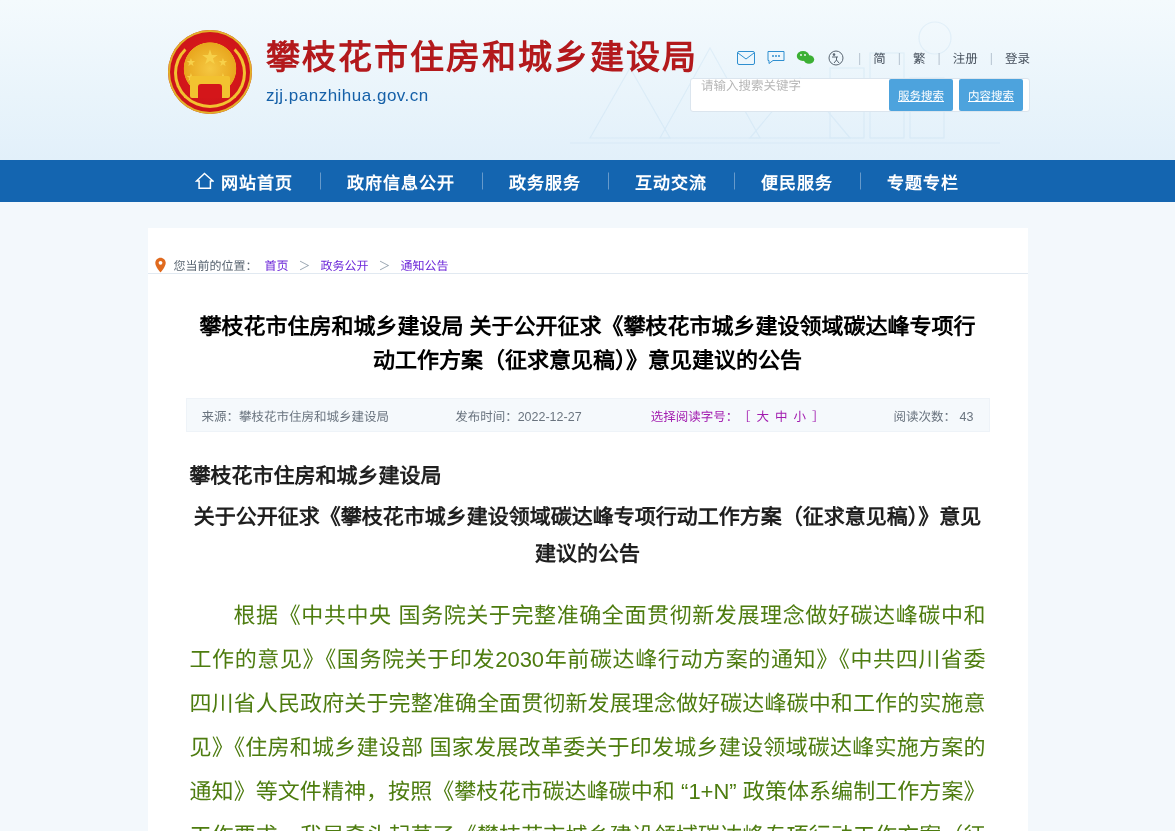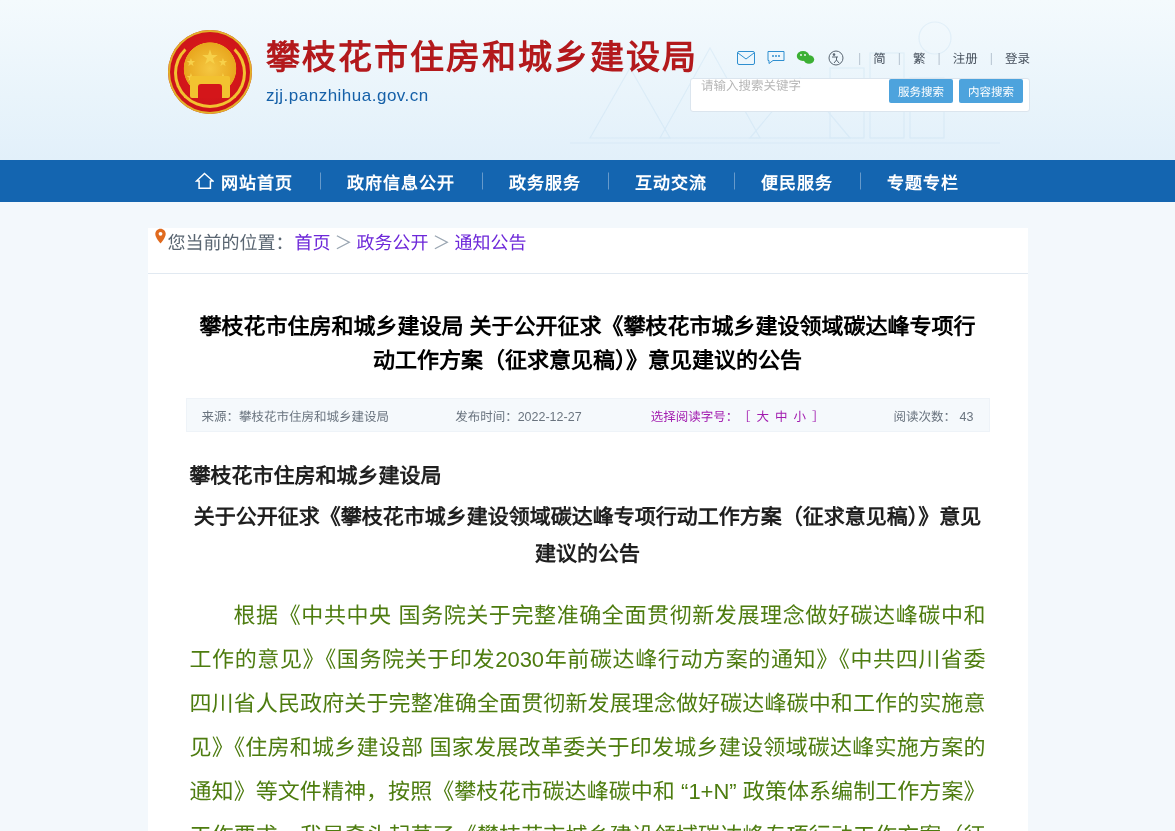--- a/index.html
+++ b/index.html
@@ -133,30 +133,31 @@
     border: none;
     outline: none;
     background: transparent;
     font-size: 12.5px;
     color: #333;
     padding: 0 10px;
     font-family: "Liberation Sans", sans-serif;
   }
   .search-input::placeholder { color: #b7b7b7; }
   .search-btn {
-    height: 24px;
+    height: 32px;
     margin-right: 6px;
     padding: 0 9px;
     border: none;
     border-radius: 2px;
     background: #4da3dd;
     color: #fff;
     font-size: 11.5px;
     cursor: pointer;
     font-family: "Liberation Sans", sans-serif;
+    text-decoration: underline;
   }
   .search-btn.alt { background: #4da3dd; }
 
   
   .nav {
     height: 42px;
     background: #1465b0;
     display: flex;
     align-items: center;
     padding-left: 168px;
@@ -187,23 +188,23 @@
   .crumb-wrap {
     background: #f3f8fc;
     padding-top: 26px;
   }
   .crumb {
     width: 880px;
     margin: 0 auto;
     height: 46px;
     border-bottom: 1px solid #e1e9f1;
     display: flex;
-    align-items: flex-start;
-    gap: 1px;
-    font-size: 18px;
+    align-items: flex-end;
+    gap: 7px;
+    font-size: 12px;
     color: #5a6672;
     background: #fff;
     padding-left: 6px;
   }
   .pin-icon { color: #e06a1e; display: inline-flex; }
   .crumb a { color: #6d28d9; text-decoration: none; }
   .crumb .sep { color: #9aa6b2; padding: 0 3px; }
 
   
   .page {

